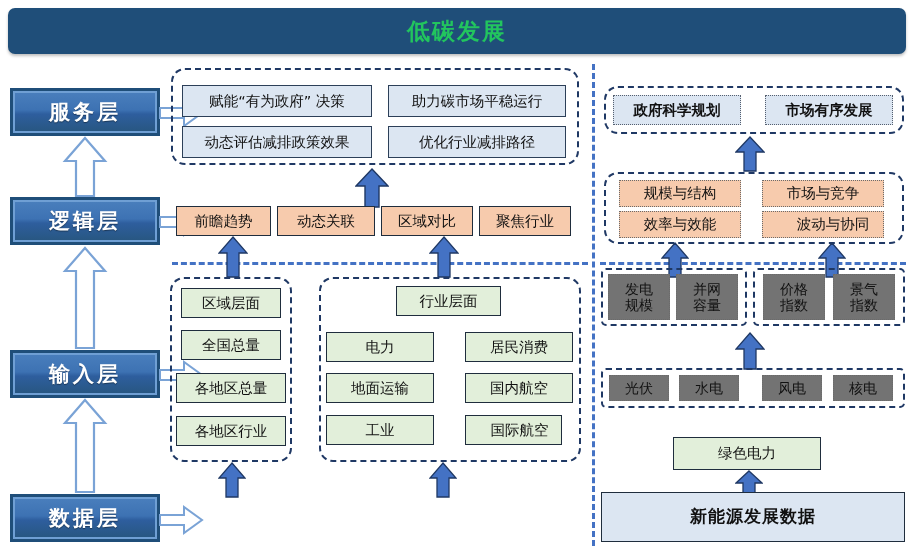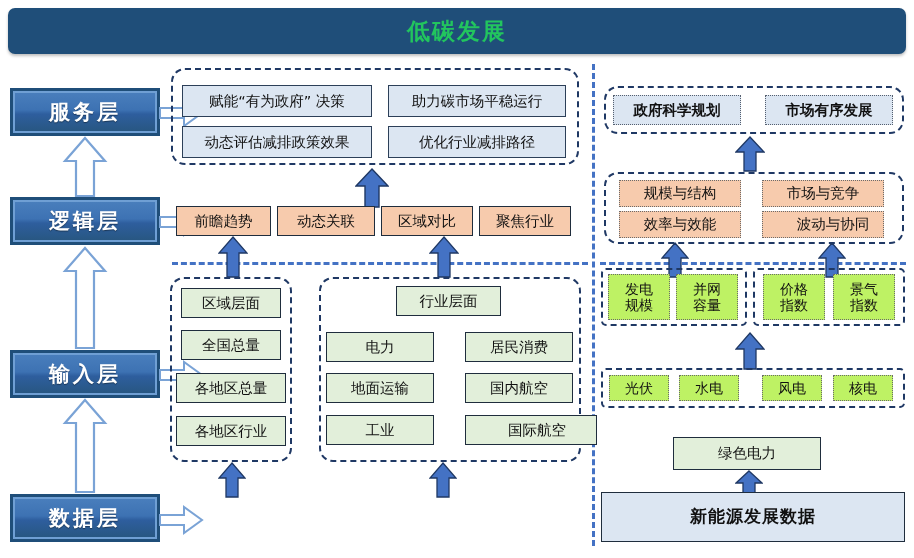--- a/index.html
+++ b/index.html
@@ -56,21 +56,21 @@
   }
   .orange-box-dot{
     background:#f7cbad;border:1.4px dotted #6b6b6b;
     font-size:14.5px;
   }
   .green-box{
     background:#e2efda;border:1.4px solid #1f2d3d;
     font-size:14.5px;
   }
   .green-box-dot{
-    background:#bef264;border:1.3px dotted #6b6b6b;
+    background:#737373;border:1.3px dotted #6b6b6b;
     font-size:14px;
   }
   .data-box{
     background:#dce6f2;border:1.4px solid #1f2d3d;
     font-size:17px;font-weight:bold;letter-spacing:1px;
   }
 
   
   .grp{
     border:2.2px dashed #1f3864;
@@ -175,21 +175,21 @@
   <div class="abs box green-box" style="left:176px;top:373px;width:110px;height:30px;">各地区总量</div>
   <div class="abs box green-box" style="left:176px;top:416px;width:110px;height:30px;">各地区行业</div>
 
   <div class="abs grp" style="left:319px;top:277px;width:262px;height:185px;"></div>
   <div class="abs box green-box" style="left:396px;top:286px;width:105px;height:30px;">行业层面</div>
   <div class="abs box green-box" style="left:326px;top:332px;width:108px;height:30px;">电力</div>
   <div class="abs box green-box" style="left:465px;top:332px;width:108px;height:30px;">居民消费</div>
   <div class="abs box green-box" style="left:326px;top:373px;width:108px;height:30px;">地面运输</div>
   <div class="abs box green-box" style="left:465px;top:373px;width:108px;height:30px;">国内航空</div>
   <div class="abs box green-box" style="left:326px;top:415px;width:108px;height:30px;">工业</div>
-  <div class="abs box green-box" style="left:465px;top:415px;width:132px;height:30px;padding-left:12px;">国际航空</div>
+  <div class="abs box green-box" style="left:465px;top:415px;width:97px;height:30px;padding-left:12px;">国际航空</div>
 
   <svg class="abs uparrow" style="left:218px;top:462px;width:28px;height:36px;" viewBox="0 0 28 36">
     <polygon points="14,1 27,16 20,16 20,35 8,35 8,16 1,16" fill="#4472c4" stroke="#1f3864" stroke-width="1.3"></polygon>
   </svg>
   <svg class="abs uparrow" style="left:429px;top:462px;width:28px;height:36px;" viewBox="0 0 28 36">
     <polygon points="14,1 27,16 20,16 20,35 8,35 8,16 1,16" fill="#4472c4" stroke="#1f3864" stroke-width="1.3"></polygon>
   </svg>
 
 
   <div class="abs grp" style="left:604px;top:86px;width:300px;height:48px;"></div>

